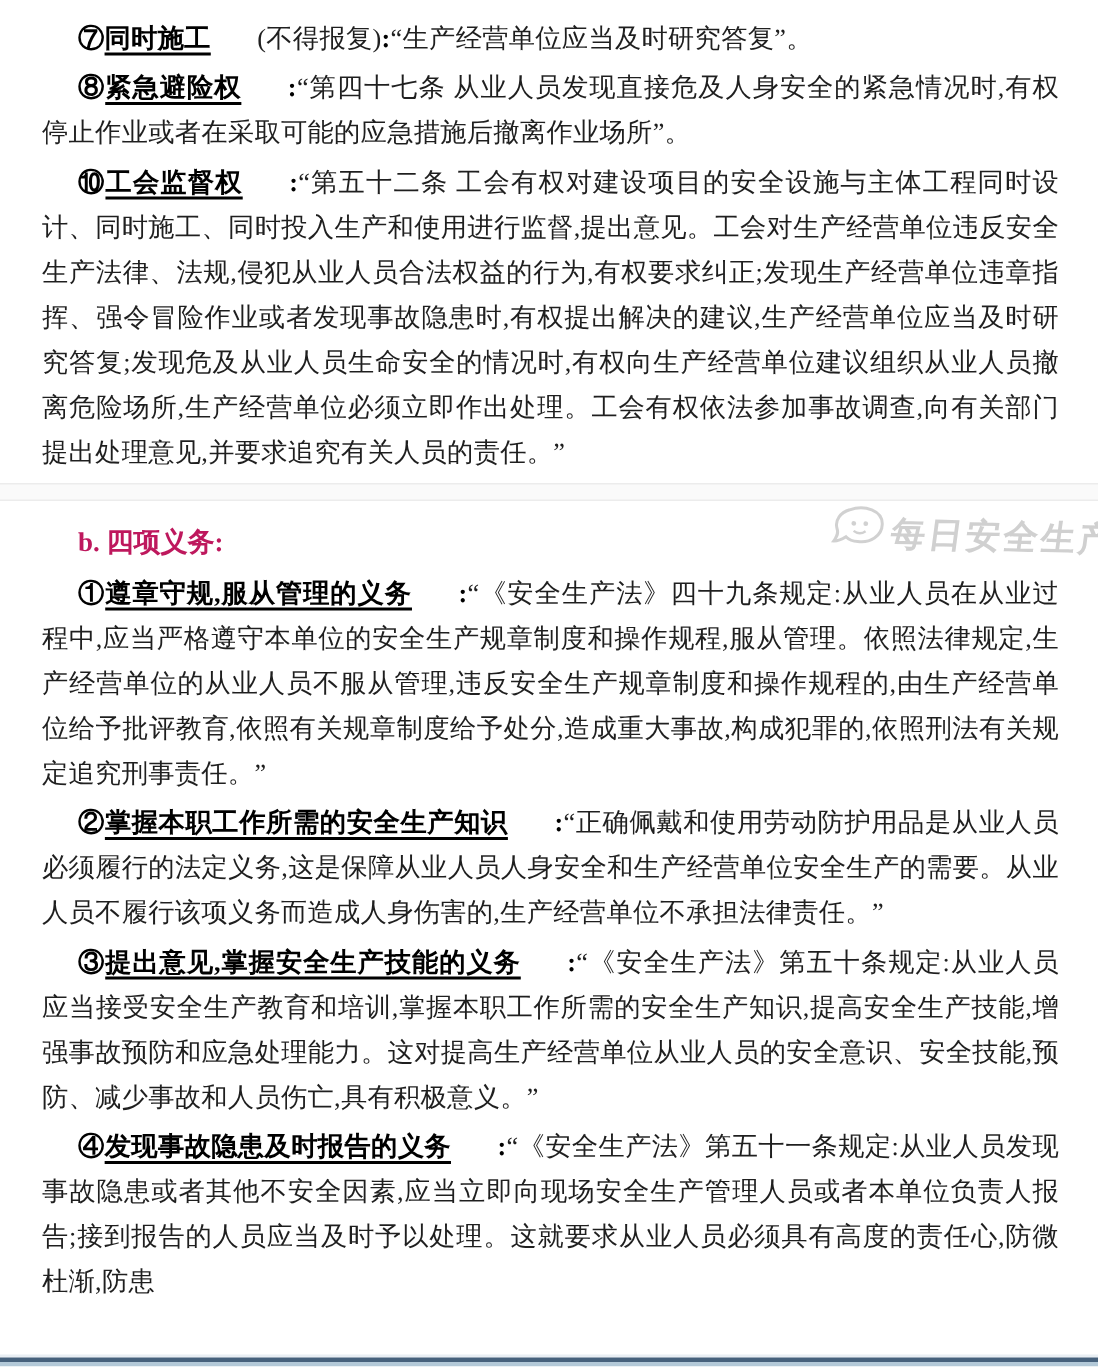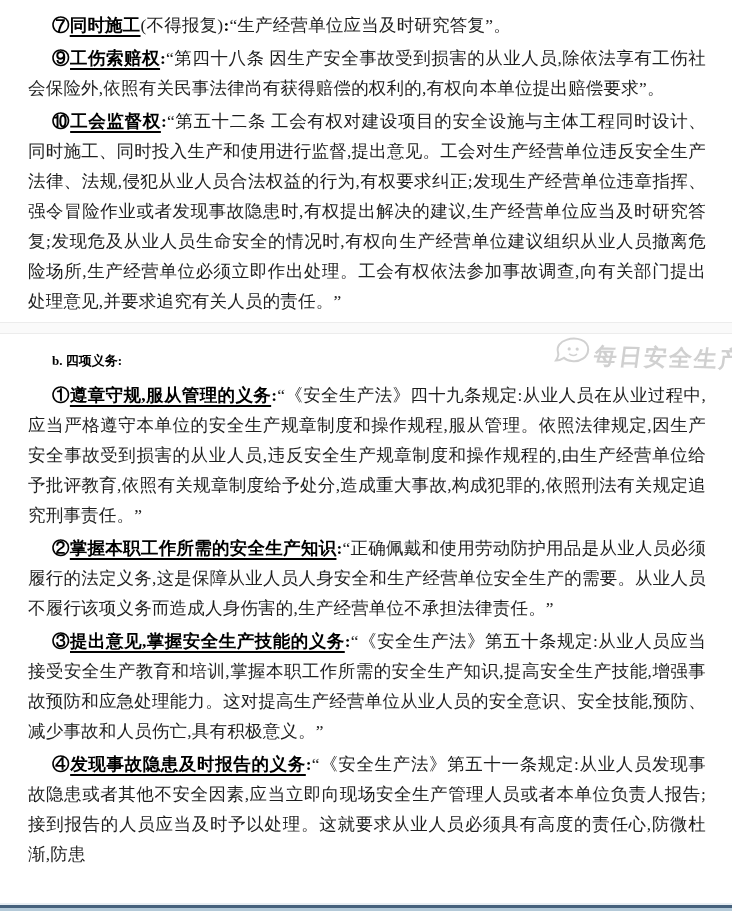--- a/index.html
+++ b/index.html
@@ -19,39 +19,40 @@
   p.para {
     margin: 2px 0 3px 0;
     font-size: 17.5px;
     line-height: 30px;
     text-align: justify;
     text-indent: 24px;
     letter-spacing: 0.2px;
   }
   p.heading {
     margin: 12px 0 4px 0;
-    font-size: 13px;
+    font-size: 18px;
     line-height: 30px;
     text-indent: 24px;
     font-weight: 700;
-    color: #000000;
+    color: #be185d;
   }
   span.num {
     font-weight: 700;
     color: #000;
   }
   span.term {
     font-weight: 700;
     color: #000;
     text-decoration: underline;
     text-decoration-thickness: 1.5px;
     text-underline-offset: 4px;
   }
   span.mid {
     font-weight: 400;
+    margin-left: 31px;
   }
   span.sep {
     font-weight: 700;
     color: #000;
   }
   .page-break {
     height: 10px;
     background: #fafafa;
     border-top: 1px solid #ececec;
     border-bottom: 1px solid #ececec;
@@ -85,30 +86,30 @@
   .bb-row2 { height: 3px; background: #46617c; }
   .bb-row3 { height: 3px; background: #b3c9d8; }
 </style>
 </head>
 <body>
 
 <div class="content">
 
   <p class="para"><span class="num">⑦</span><span class="term">同时施工</span><span class="mid">(不得报复)</span><span class="sep">:</span><span class="bodytext">“生产经营单位应当及时研究答复”。</span></p>
 
+  <p class="para"><span class="num">⑧</span><span class="term">紧急避险权</span><span class="mid"></span><span class="sep">:</span><span class="bodytext">“第四十七条 从业人员发现直接危及人身安全的紧急情况时,有权停止作业或者在采取可能的应急措施后撤离作业场所”。</span></p>
 
-  <p class="para"><span class="num">⑨</span><span class="term">工伤索赔权</span><span class="mid"></span><span class="sep">:</span><span class="bodytext">“第四十八条 因生产安全事故受到损害的从业人员,除依法享有工伤社会保险外,依照有关民事法律尚有获得赔偿的权利的,有权向本单位提出赔偿要求”。</span></p>
 
   <p class="para"><span class="num">⑩</span><span class="term">工会监督权</span><span class="mid"></span><span class="sep">:</span><span class="bodytext">“第五十二条 工会有权对建设项目的安全设施与主体工程同时设计、同时施工、同时投入生产和使用进行监督,提出意见。工会对生产经营单位违反安全生产法律、法规,侵犯从业人员合法权益的行为,有权要求纠正;发现生产经营单位违章指挥、强令冒险作业或者发现事故隐患时,有权提出解决的建议,生产经营单位应当及时研究答复;发现危及从业人员生命安全的情况时,有权向生产经营单位建议组织从业人员撤离危险场所,生产经营单位必须立即作出处理。工会有权依法参加事故调查,向有关部门提出处理意见,并要求追究有关人员的责任。”</span></p>
 
   <div class="page-break"></div>
 
   <p class="heading">b. 四项义务:</p>
 
-  <p class="para"><span class="num">①</span><span class="term">遵章守规,服从管理的义务</span><span class="mid"></span><span class="sep">:</span><span class="bodytext">“《安全生产法》四十九条规定:从业人员在从业过程中,应当严格遵守本单位的安全生产规章制度和操作规程,服从管理。依照法律规定,因生产安全事故受到损害的从业人员,违反安全生产规章制度和操作规程的,由生产经营单位给予批评教育,依照有关规章制度给予处分,造成重大事故,构成犯罪的,依照刑法有关规定追究刑事责任。”</span></p>
+  <p class="para"><span class="num">①</span><span class="term">遵章守规,服从管理的义务</span><span class="mid"></span><span class="sep">:</span><span class="bodytext">“《安全生产法》四十九条规定:从业人员在从业过程中,应当严格遵守本单位的安全生产规章制度和操作规程,服从管理。依照法律规定,生产经营单位的从业人员不服从管理,违反安全生产规章制度和操作规程的,由生产经营单位给予批评教育,依照有关规章制度给予处分,造成重大事故,构成犯罪的,依照刑法有关规定追究刑事责任。”</span></p>
 
   <p class="para"><span class="num">②</span><span class="term">掌握本职工作所需的安全生产知识</span><span class="mid"></span><span class="sep">:</span><span class="bodytext">“正确佩戴和使用劳动防护用品是从业人员必须履行的法定义务,这是保障从业人员人身安全和生产经营单位安全生产的需要。从业人员不履行该项义务而造成人身伤害的,生产经营单位不承担法律责任。”</span></p>
 
   <p class="para"><span class="num">③</span><span class="term">提出意见,掌握安全生产技能的义务</span><span class="mid"></span><span class="sep">:</span><span class="bodytext">“《安全生产法》第五十条规定:从业人员应当接受安全生产教育和培训,掌握本职工作所需的安全生产知识,提高安全生产技能,增强事故预防和应急处理能力。这对提高生产经营单位从业人员的安全意识、安全技能,预防、减少事故和人员伤亡,具有积极意义。”</span></p>
 
   <p class="para"><span class="num">④</span><span class="term">发现事故隐患及时报告的义务</span><span class="mid"></span><span class="sep">:</span><span class="bodytext">“《安全生产法》第五十一条规定:从业人员发现事故隐患或者其他不安全因素,应当立即向现场安全生产管理人员或者本单位负责人报告;接到报告的人员应当及时予以处理。这就要求从业人员必须具有高度的责任心,防微杜渐,防患</span></p>
 
 </div>
 
 <div class="watermark">

